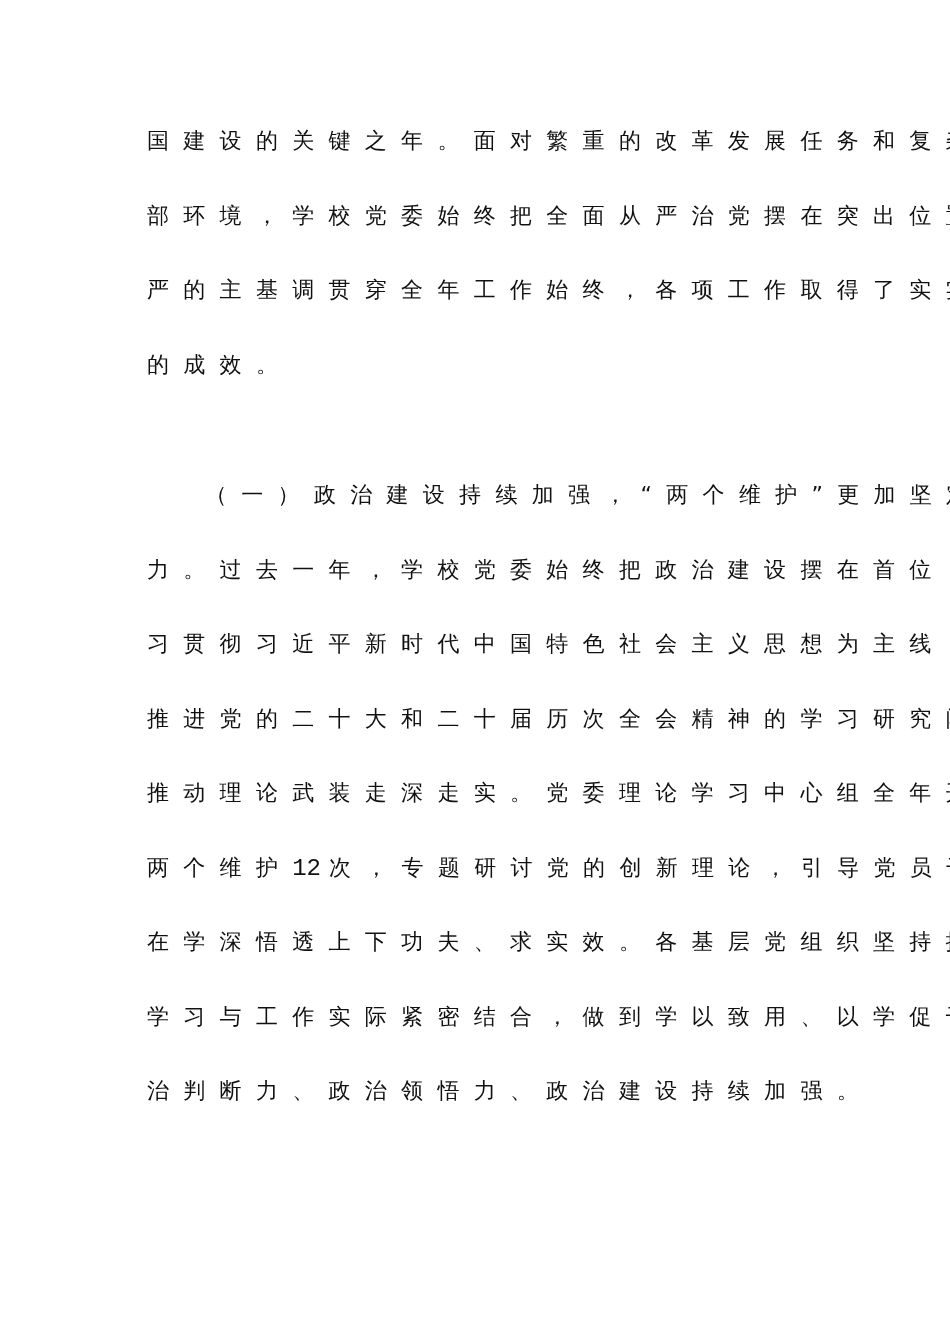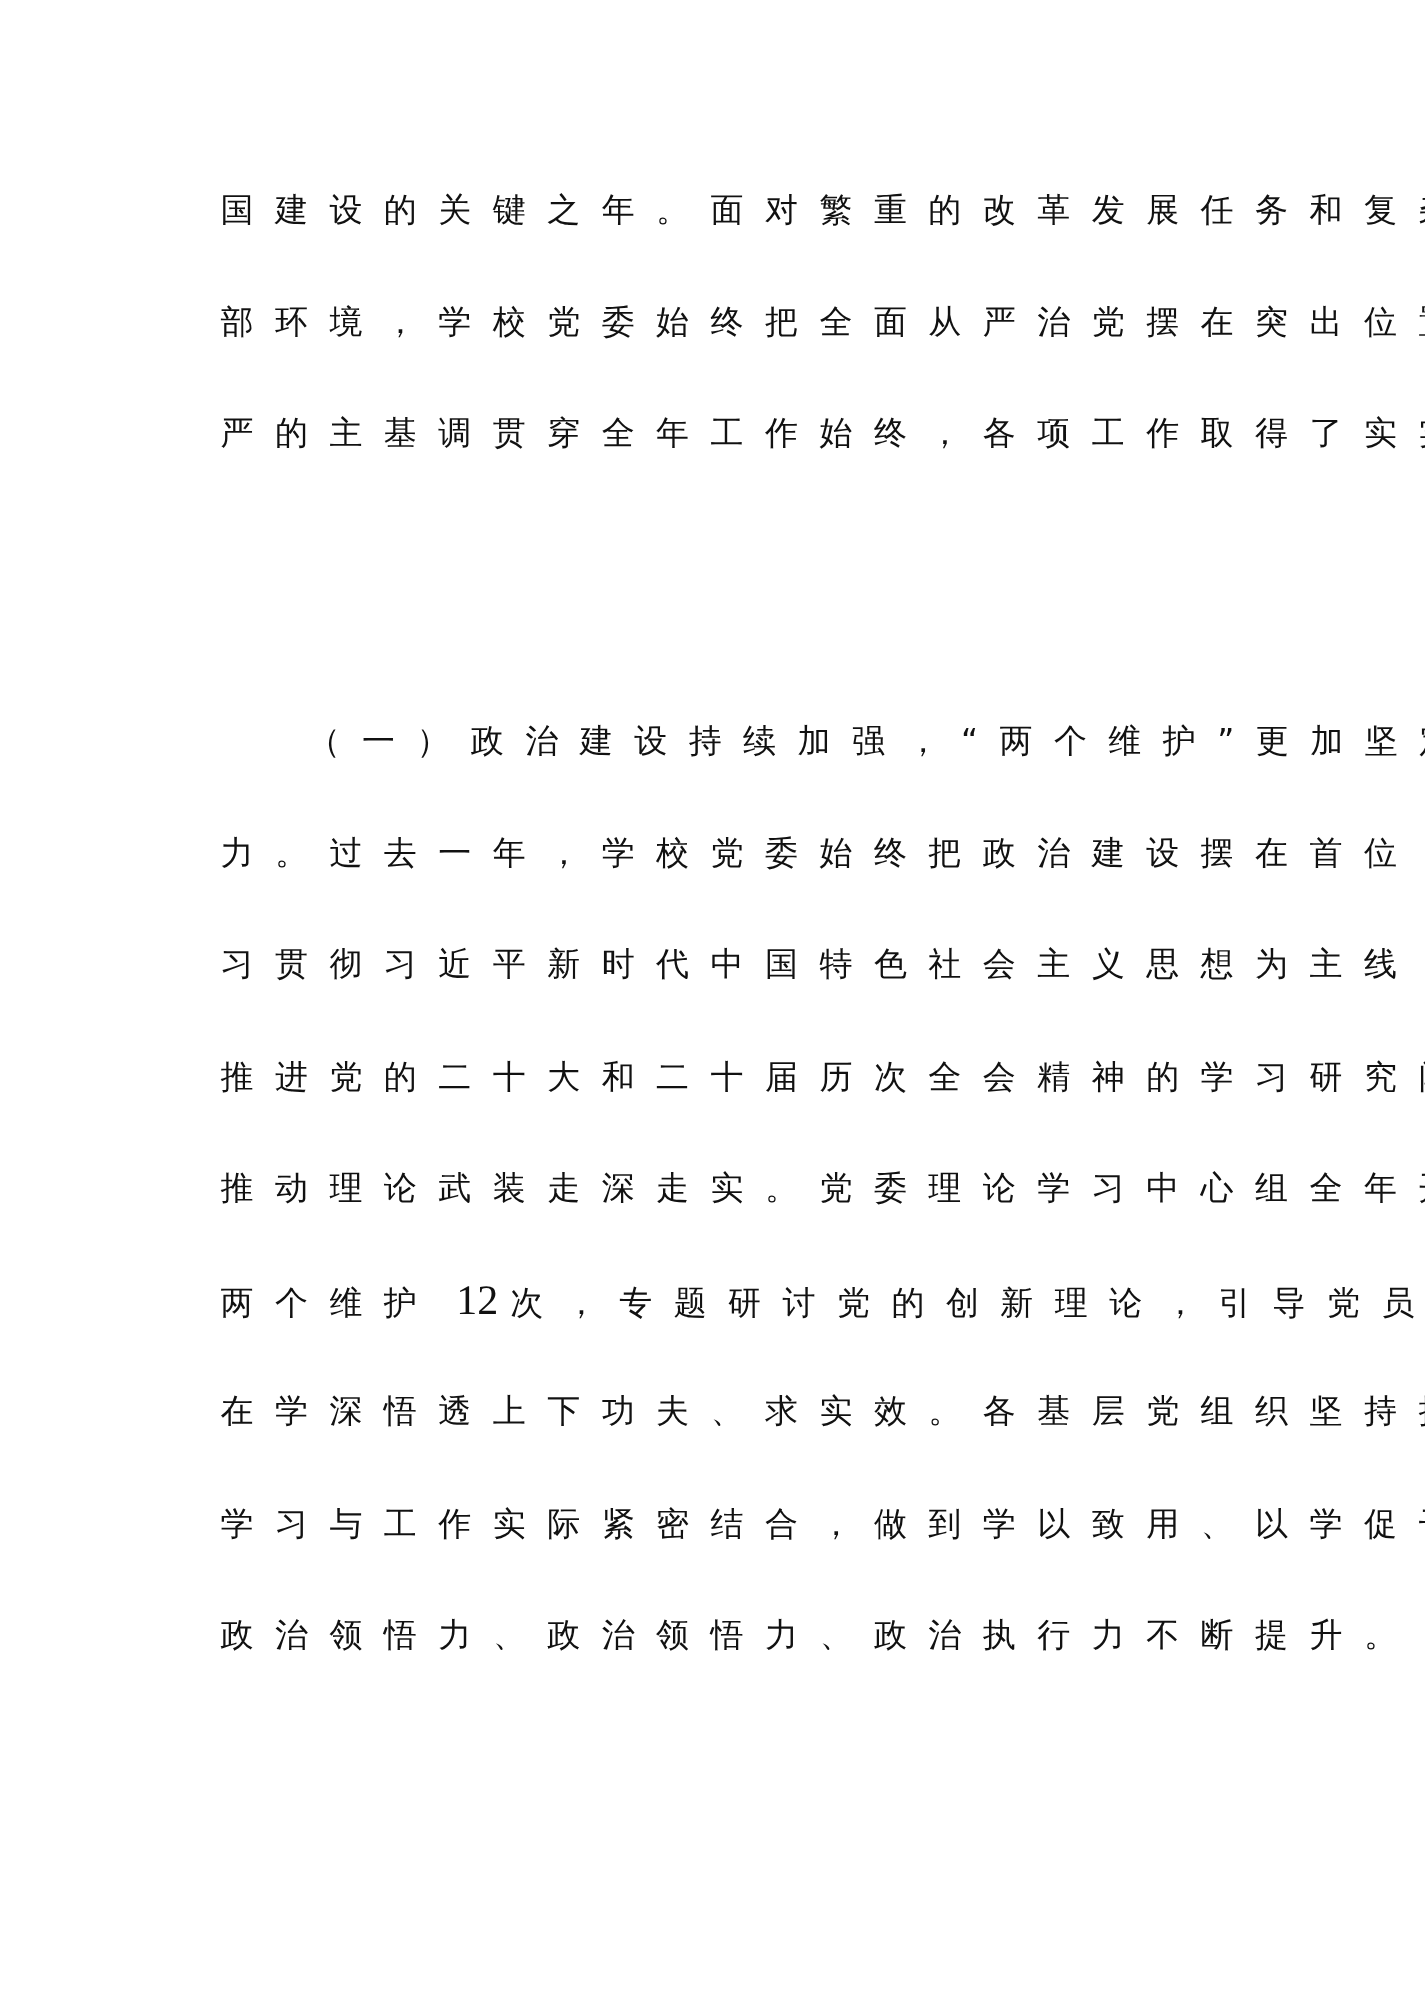--- a/index.html
+++ b/index.html
@@ -31,41 +31,41 @@
       font-size: 22px;
       line-height: 36px;
       letter-spacing: 14.3px;
       white-space: nowrap;
       color: #111111;
     }
     .line.indent {
       left: 205px;
     }
     .num {
-      font-family: Liberation Serif, serif;
+      font-family: Liberation Mono, monospace;
       letter-spacing: 0;
-      font-size: 28px;
+      font-size: 24px;
       margin-right: 8px;
-      margin-left: 12px;
     }
   </style>
 </head>
 <body>
 
 <div class="page">
 
   <div class="line" style="top:123px;">国建设的关键之年。面对繁重的改革发展任务和复杂的外</div>
   <div class="line" style="top:198px;">部环境，学校党委始终把全面从严治党摆在突出位置，以</div>
   <div class="line" style="top:272px;">严的主基调贯穿全年工作始终，各项工作取得了实实在在</div>
+  <div class="line" style="top:347px;">的成效。</div>
 
   <div class="line indent" style="top:477px;">（一）政治建设持续加强，“两个维护”更加坚定有</div>
   <div class="line" style="top:552px;">力。过去一年，学校党委始终把政治建设摆在首位，以学</div>
   <div class="line" style="top:626px;">习贯彻习近平新时代中国特色社会主义思想为主线，深入</div>
   <div class="line" style="top:701px;">推进党的二十大和二十届历次全会精神的学习研究阐释，</div>
   <div class="line" style="top:775px;">推动理论武装走深走实。党委理论学习中心组全年开展集</div>
   <div class="line" style="top:850px;">
     <span>两个维护</span><span class="num">12</span><span>次，专题研讨党的创新理论，引导党员干部</span>
   </div>
   <div class="line" style="top:924px;">在学深悟透上下功夫、求实效。各基层党组织坚持把理论</div>
   <div class="line" style="top:999px;">学习与工作实际紧密结合，做到学以致用、以学促干，政</div>
-  <div class="line" style="top:1073px;">政治领悟力、政治领悟力、政治执行力不断提升。</div>
+  <div class="line" style="top:1073px;">治判断力、政治领悟力、政治建设持续加强。</div>
 
 </div>
 
 </body></html>

